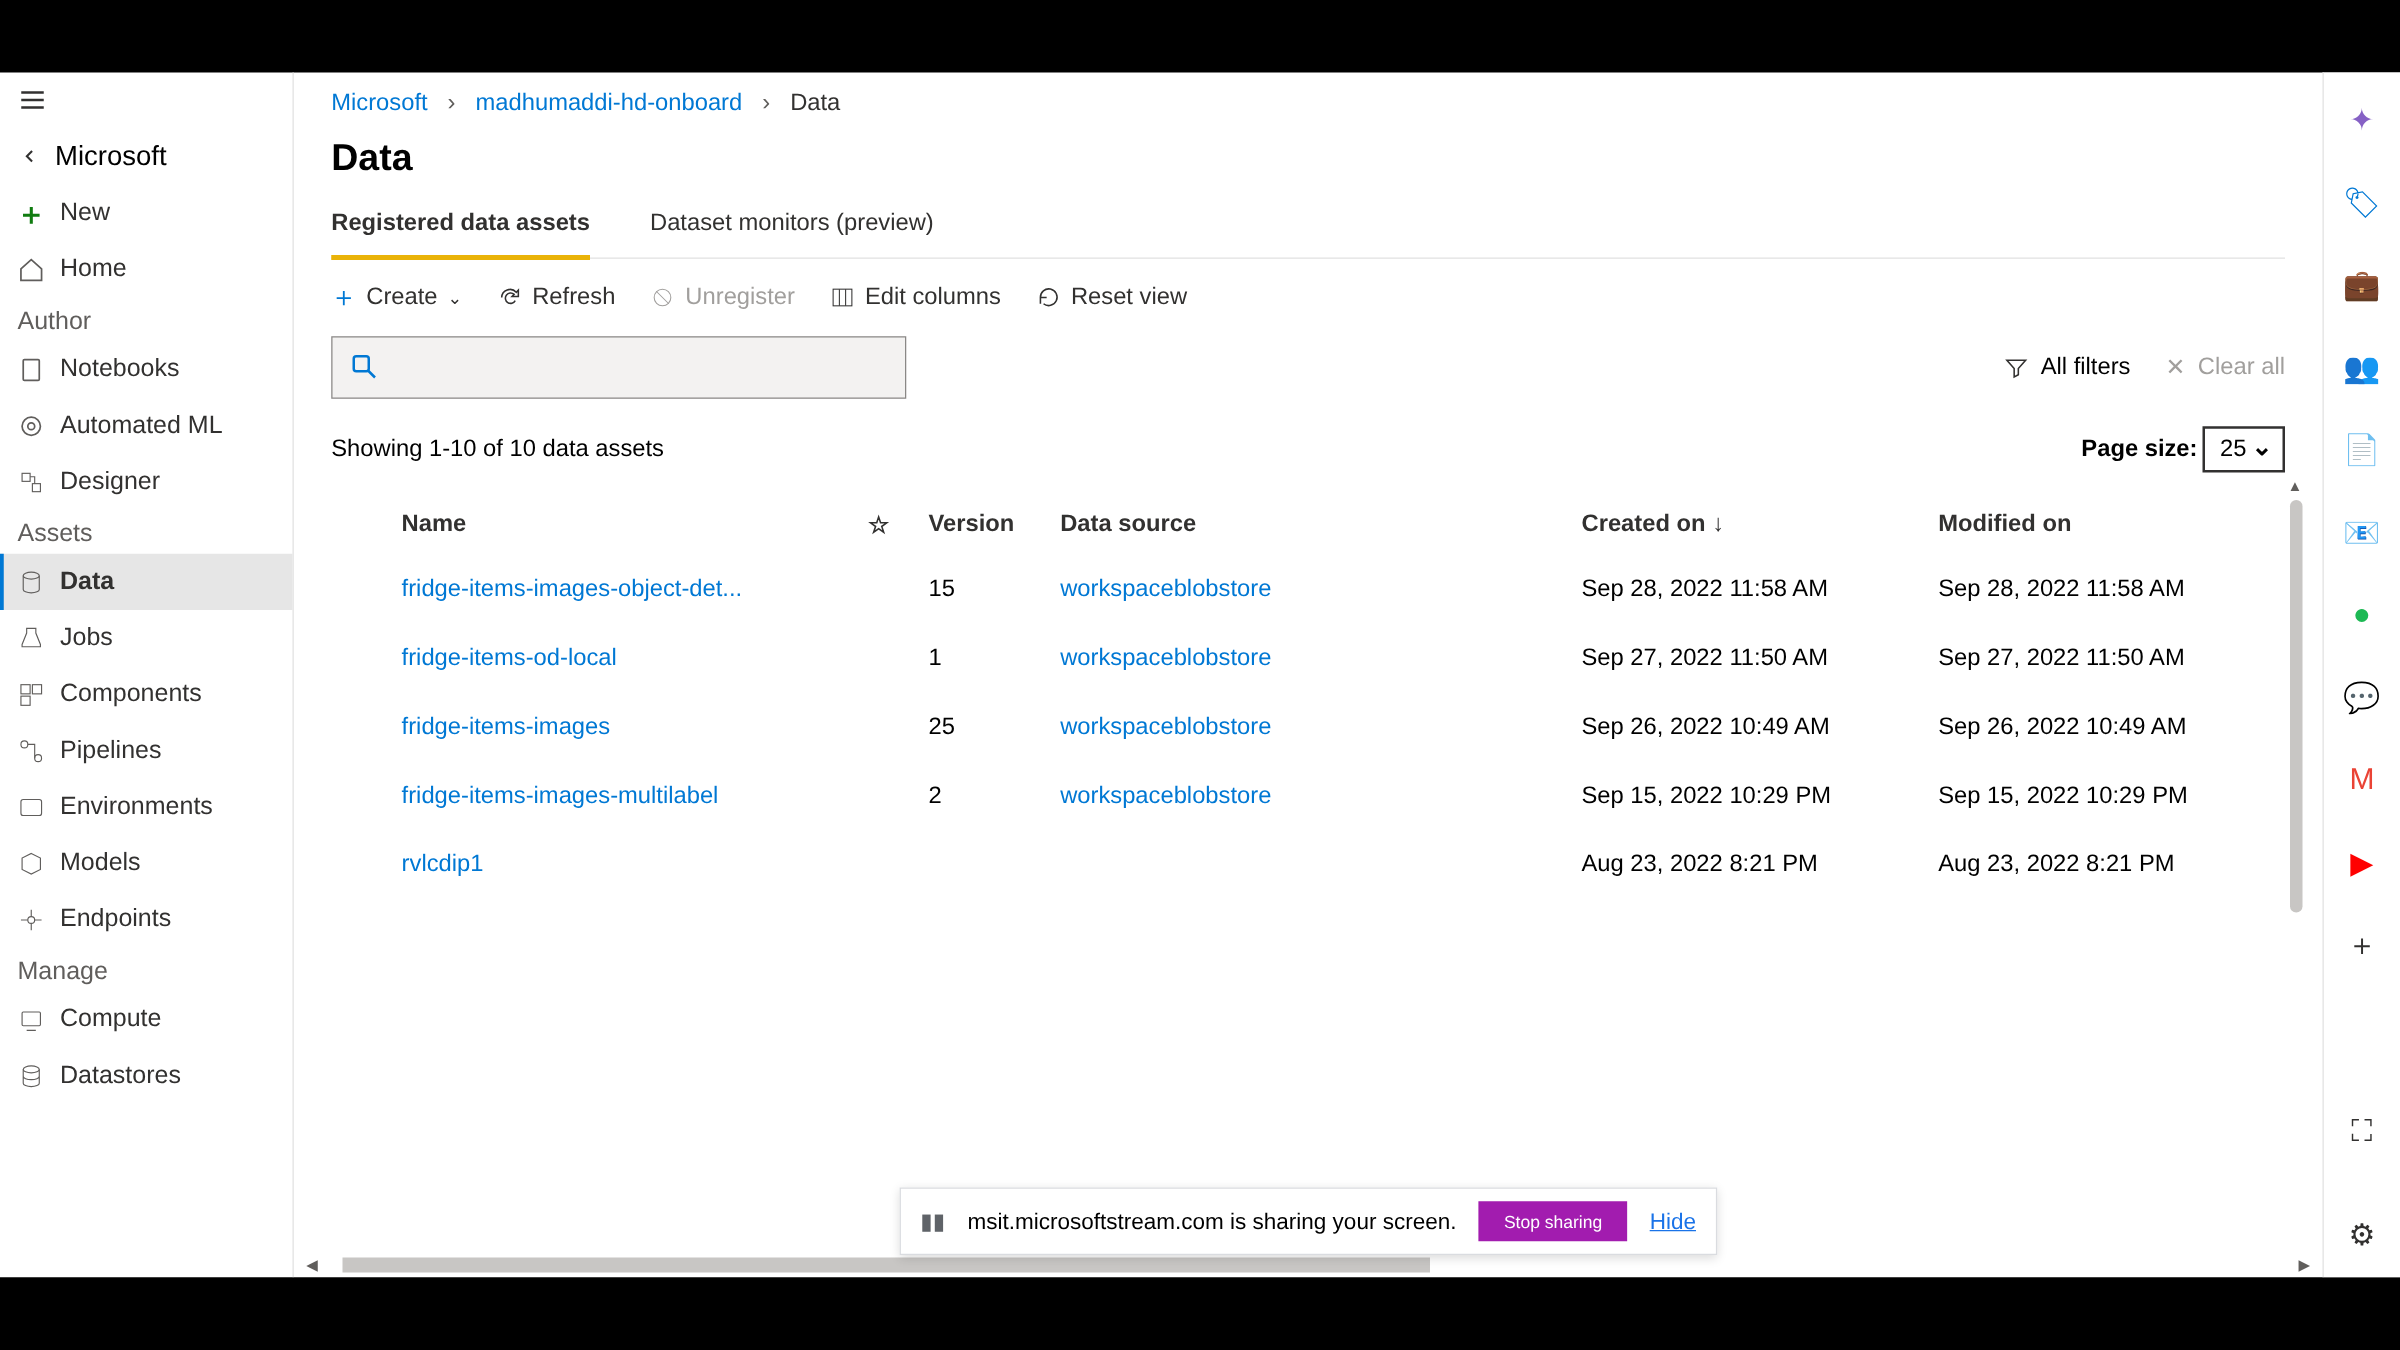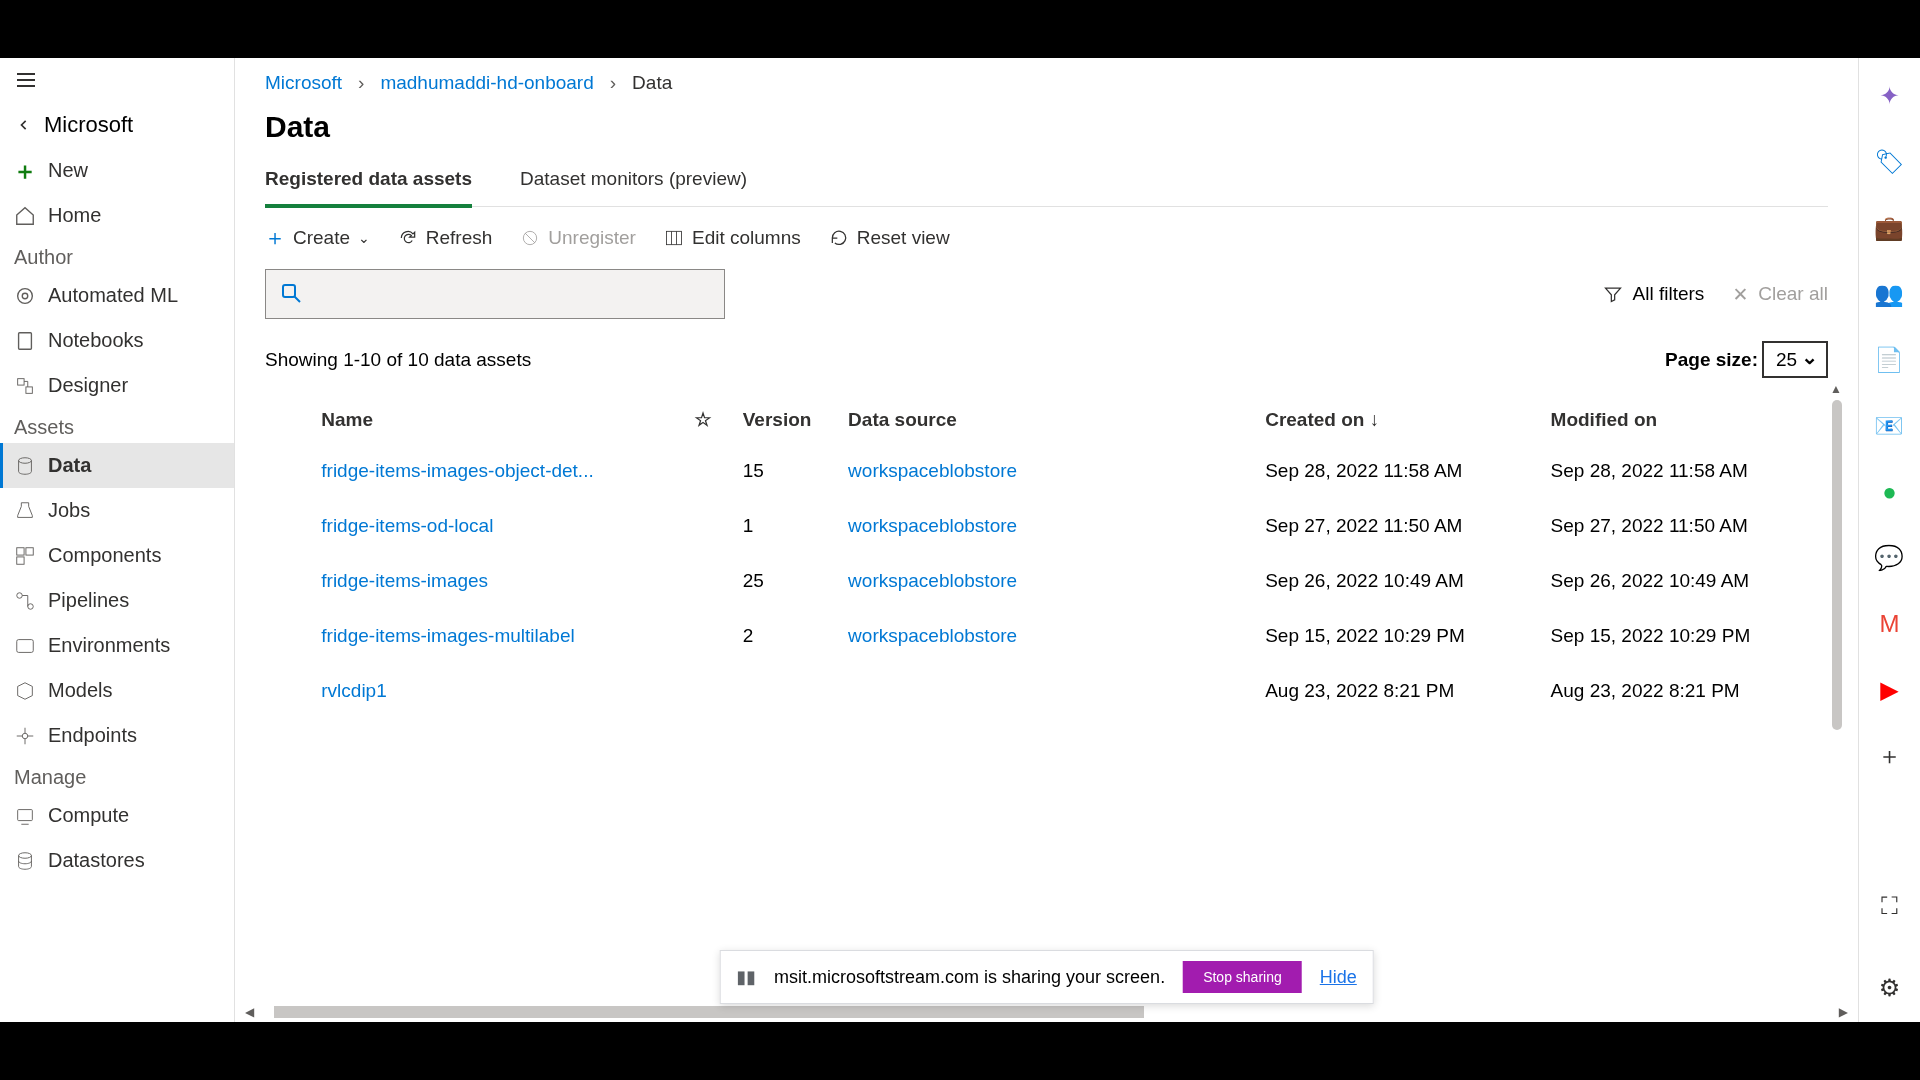--- a/index.html
+++ b/index.html
@@ -20,21 +20,21 @@
     .main { flex: 1; padding: 0 30px; overflow: hidden; position: relative; }
     .breadcrumb { display: flex; align-items: center; gap: 16px; padding: 14px 0 8px; font-size: 19px; }
     .breadcrumb a { color: #0078d4; text-decoration: none; }
     .breadcrumb .chev { color: #605e5c; }
     .breadcrumb .current { color: #323130; }
     
     .page-title { font-size: 30px; font-weight: 600; padding: 8px 0 14px; }
     
     .tabs { display: flex; gap: 48px; border-bottom: 1px solid #e1e1e1; }
     .tab { padding: 10px 0 14px; font-size: 19px; cursor: pointer; color: #323130; }
-    .tab.active { font-weight: 700; border-bottom: 4px solid #15803d; margin-bottom: -2px; }
+    .tab.active { font-weight: 700; border-bottom: 4px solid #eab308; margin-bottom: -2px; }
     
     .toolbar { display: flex; align-items: center; gap: 28px; padding: 20px 0 14px; font-size: 19px; }
     .toolbar .btn { display: flex; align-items: center; gap: 8px; cursor: pointer; color: #323130; }
     .toolbar .btn.disabled { color: #a19f9d; cursor: default; }
     .toolbar .btn .icon { width: 20px; height: 20px; display: flex; align-items: center; justify-content: center; }
     
     .search-filter-row { display: flex; align-items: center; justify-content: space-between; padding: 6px 0 14px; }
     .search-box { width: 460px; height: 50px; border: 1px solid #8a8886; display: flex; align-items: center; padding: 0 14px; gap: 12px; background: #f3f2f1; }
     .search-box input { border: none; background: transparent; font-size: 19px; outline: none; flex: 1; }
     .search-box .sicon { width: 24px; height: 24px; color: #0078d4; }
@@ -114,33 +114,33 @@
             <path d="M3 11l9-8 9 8v10H3z" stroke="#605e5c" stroke-width="1.5" fill="none"></path>
           </svg>
         </span>
       <span>Home</span>
     </div>
 
     <div class="section-label">Author</div>
     <div class="nav-item">
       <span class="icon">
           <svg viewBox="0 0 24 24">
+            <rect x="5" y="3" width="14" height="18" rx="1" stroke="#605e5c" stroke-width="1.5" fill="none"></rect>
+          </svg>
+        </span>
+      <span>Notebooks</span>
+    </div>
+    <div class="nav-item">
+      <span class="icon">
+          <svg viewBox="0 0 24 24">
             <circle cx="12" cy="12" r="8" stroke="#605e5c" stroke-width="1.5" fill="none"></circle>
             <circle cx="12" cy="12" r="3" stroke="#605e5c" stroke-width="1.5" fill="none"></circle>
           </svg>
         </span>
       <span>Automated ML</span>
-    </div>
-    <div class="nav-item">
-      <span class="icon">
-          <svg viewBox="0 0 24 24">
-            <rect x="5" y="3" width="14" height="18" rx="1" stroke="#605e5c" stroke-width="1.5" fill="none"></rect>
-          </svg>
-        </span>
-      <span>Notebooks</span>
     </div>
     <div class="nav-item">
       <span class="icon">
           <svg viewBox="0 0 24 24">
             <rect x="4" y="4" width="7" height="7" stroke="#605e5c" fill="none"></rect>
             <rect x="13" y="13" width="7" height="7" stroke="#605e5c" fill="none"></rect>
             <path d="M11 7h4v6" stroke="#605e5c" fill="none"></path>
           </svg>
         </span>
       <span>Designer</span>

